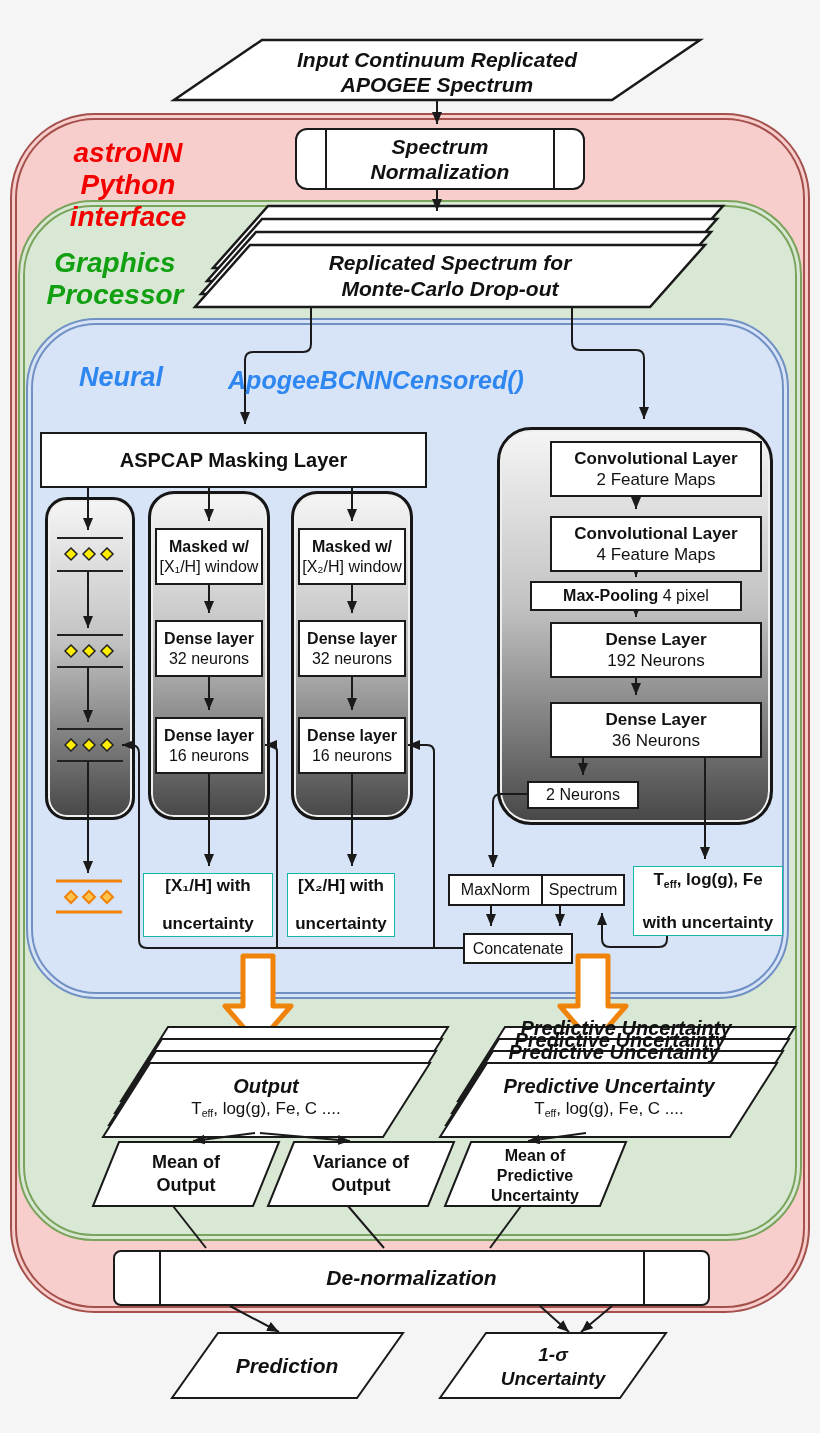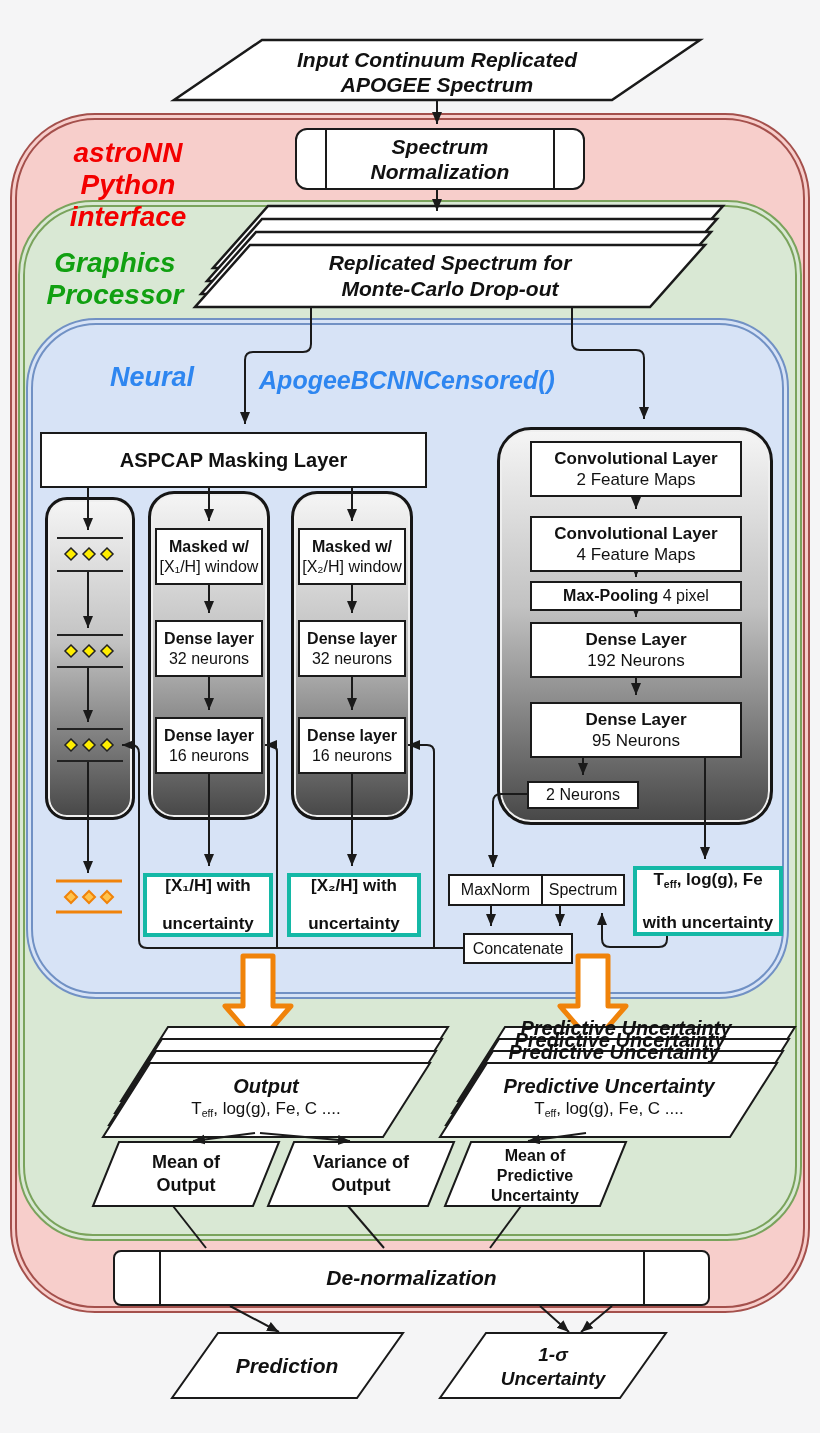--- a/index.html
+++ b/index.html
@@ -9,29 +9,29 @@
   .bi{font-weight:bold;font-style:italic;}
   .b{font-weight:bold;}
   .container{position:absolute;box-sizing:border-box;}
   .c-red{background:#f7cecb;border:7px double #a4504c;border-radius:85px;}
   .c-green{background:#d9e8d4;border:7px double #7aa35c;border-radius:75px;}
   .c-blue{background:#d7e3f6;border:7px double #7191c4;border-radius:70px;}
   .darkcol{position:absolute;box-sizing:border-box;border:3px solid #161616;
            background:linear-gradient(180deg,#f5f5f5 0%,#c2c2c2 45%,#474747 100%);
            box-shadow:inset 0 0 0 2px #efefef;}
   .box{position:absolute;box-sizing:border-box;background:#fff;border:2px solid #1a1a1a;z-index:10;}
-  .obox{border:4px solid #14b8a6;gap:16px;}
+  .obox{border:1px solid #14b8a6;gap:16px;}
   .txt{position:absolute;z-index:12;text-align:center;}
   svg.wires{position:absolute;left:0;top:0;z-index:5;}
   sub{font-size:0.62em;vertical-align:-0.25em;font-weight:inherit;}
   .lbl-red{color:#f30000;font-size:28px;line-height:32px;}
   .lbl-green{color:#11a011;font-size:28px;line-height:32px;}
-  .lbl-blue{color:#2e86f0;font-size:27px;line-height:31px;margin-left:31px;}
+  .lbl-blue{color:#2e86f0;font-size:27px;line-height:31px;}
   .small1{font-size:16px;line-height:20px;}
-  .small2{font-size:17px;line-height:21px;}
+  .small2{font-size:17px;line-height:21px;margin-left:20px;}
   .vline{position:absolute;top:0;bottom:0;width:0;border-left:2px solid #1a1a1a;}
 </style>
 </head>
 <body>
 
 <div class="stage">
 
   <div class="container c-red" style="left:10px;top:113px;width:800px;height:1200px;"></div>
   <div class="container c-green" style="left:18px;top:200px;width:784px;height:1041px;"></div>
   <div class="container c-blue" style="left:26px;top:318px;width:763px;height:681px;"></div>
@@ -240,29 +240,29 @@
     <div>
       <span class="b">Max-Pooling</span><span> 4 pixel</span>
     </div>
   </div>
   <div class="box ctr small2" style="left:530px;top:622px;width:212px;height:56px;">
     <div class="b">Dense Layer</div>
     <div>192 Neurons</div>
   </div>
   <div class="box ctr small2" style="left:530px;top:702px;width:212px;height:56px;">
     <div class="b">Dense Layer</div>
-    <div>95 Neurons</div>
+    <div>36 Neurons</div>
   </div>
   <div class="box ctr" style="left:527px;top:781px;width:112px;height:28px;font-size:16px;">2 Neurons</div>
 
   <div class="box obox ctr b" style="left:143px;top:873px;width:130px;height:64px;font-size:17px;line-height:22px;">
     <div>[X₁/H] with</div>
     <div>uncertainty</div>
   </div>
-  <div class="box obox ctr b" style="left:287px;top:873px;width:134px;height:64px;font-size:17px;line-height:22px;">
+  <div class="box obox ctr b" style="left:287px;top:873px;width:108px;height:64px;font-size:17px;line-height:22px;">
     <div>[X₂/H] with</div>
     <div>uncertainty</div>
   </div>
   <div class="box ctr" style="left:448px;top:874px;width:95px;height:32px;font-size:16px;">MaxNorm</div>
   <div class="box ctr" style="left:541px;top:874px;width:84px;height:32px;font-size:16px;">Spectrum</div>
   <div class="box obox ctr b" style="left:633px;top:866px;width:150px;height:70px;font-size:17px;line-height:23px;">
     <div>
       <span>T</span><sub>eff</sub><span>, log(g), Fe</span>
     </div>
     <div>with uncertainty</div>

